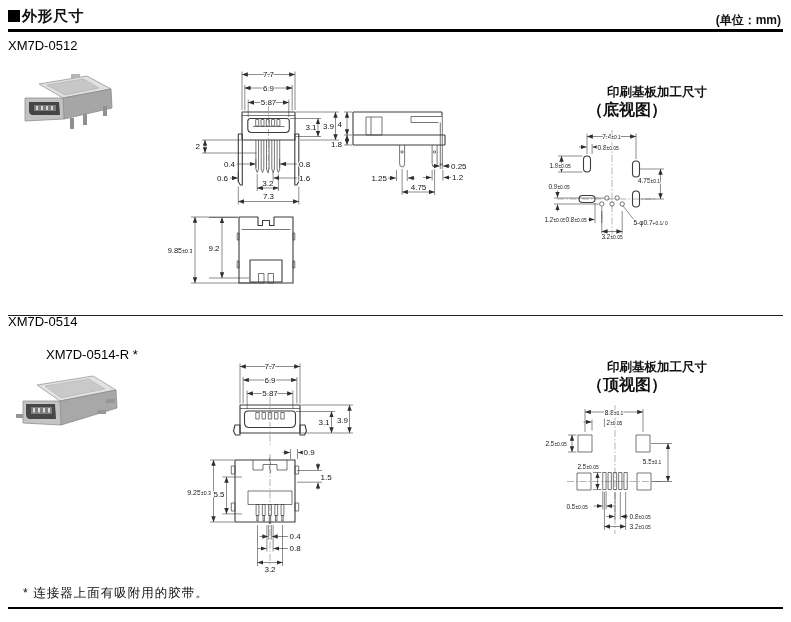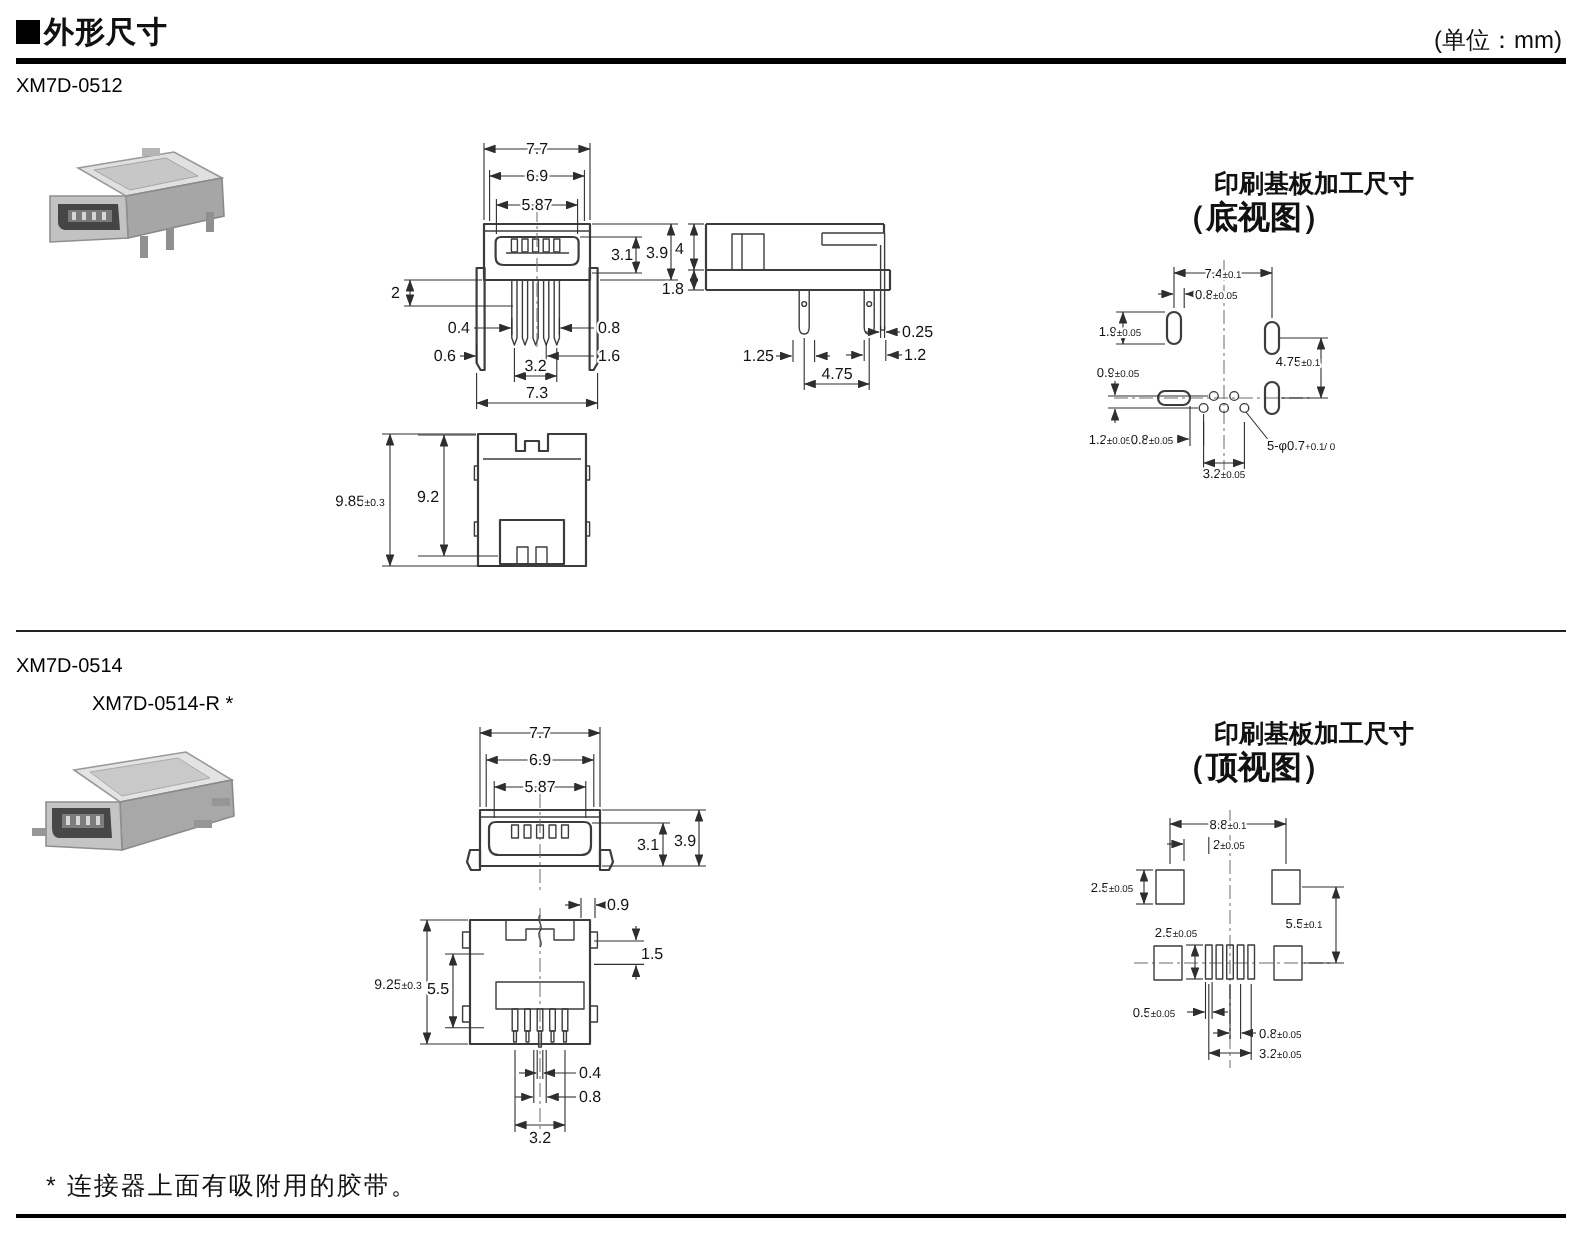--- a/index.html
+++ b/index.html
@@ -2,26 +2,26 @@
 <html><head>
 <meta charset="utf-8">
 <style>
   html,body{margin:0;padding:0;background:#fff;}
   .page{position:relative;width:791px;height:616px;background:#ffffff;overflow:hidden;
         font-family:"Liberation Sans","DejaVu Sans",sans-serif;color:#111;}
   .abs{position:absolute;}
   
   .hdr{position:absolute;left:8px;top:7px;font-size:15px;font-weight:bold;letter-spacing:.5px;}
   .sq{display:inline-block;width:12px;height:12px;background:#000;margin-right:2px;vertical-align:-1px;}
-  .unit{position:absolute;right:10px;top:12px;font-size:12px;}
+  .unit{position:absolute;right:10px;top:12px;font-size:12px;font-weight:bold;}
   .rule{position:absolute;left:8px;right:8px;background:#000;}
   .rule-top{top:29px;height:2.5px;}
   .rule-mid{top:315px;height:1.2px;background:#222;}
   .rule-bot{top:607px;height:1.5px;}
-  .model{position:absolute;font-size:10px;color:#000;}
+  .model{position:absolute;font-size:13px;color:#000;}
   .foot{position:absolute;left:8px;top:585px;font-size:12.5px;letter-spacing:1px;margin-left:15px;}
   .pcb-box{position:absolute;width:246px;}
   .pcb-title{width:160px;margin-left:2px;text-align:right;font-size:12.5px;font-weight:bold;line-height:1.2;}
   .pcb-sub{width:160px;margin-left:2px;text-align:center;font-size:16px;font-weight:bold;line-height:1.2;}
   
   svg{overflow:visible;display:block;}
   .ol{stroke:#3c3c3c;stroke-width:1.1;fill:none;stroke-linejoin:round;}
   .ol2{stroke:#3c3c3c;stroke-width:0.7;fill:none;stroke-linejoin:round;}
   .dl{stroke:#2e2e2e;stroke-width:0.55;fill:none;}
   .cl{stroke:#6a6a6a;stroke-width:0.5;fill:none;stroke-dasharray:7 2 1.5 2;}
@@ -256,21 +256,21 @@
         <line x1="56.8" y1="104.5" x2="77.2" y2="104.5" class="dl" marker-start="url(#ar)" marker-end="url(#ar)"></line>
         <text x="67" y="112" text-anchor="middle"><tspan>3.2</tspan><tspan class="tol">±0.05</tspan></text>
         <line x1="78" y1="79" x2="90" y2="94" class="dl"></line>
         <text x="88.5" y="98"><tspan>5-φ0.7</tspan><tspan class="tol">+0.1/ 0</tspan></text>
       </g>
     </svg>
   </div>
 
   <div class="rule rule-mid"></div>
 
-  <div class="model" style="left:8px;top:328px;">XM7D-0514</div>
+  <div class="model" style="left:8px;top:314px;">XM7D-0514</div>
   <div class="model" style="left:8px;top:347px;margin-left:38px;">XM7D-0514-R *</div>
 
   <svg class="abs" style="left:13px;top:368px;" width="110" height="78" viewBox="0 0 110 78">
     <g>
       <polygon points="24,17 80,8 103,22 47,33" fill="#e3e3e3" stroke="#999999" stroke-width="0.8"></polygon>
       <polygon points="32,18 76,11 92,21 48,30" fill="#c9c9c9" stroke="#aaaaaa" stroke-width="0.5"></polygon>
       <polygon points="47,33 103,22 104,40 48,57" fill="#a8a8a8" stroke="#8a8a8a" stroke-width="0.8"></polygon>
       <polygon points="10,33 47,33 48,57 10,55" fill="#c4c4c4" stroke="#8f8f8f" stroke-width="0.8"></polygon>
       <path d="M13,36 h29 l1,15 h-27 q-3,-1 -3,-5 z" fill="#474747"></path>
       <rect x="18" y="39" width="21" height="7" fill="#7d7d7d"></rect>

